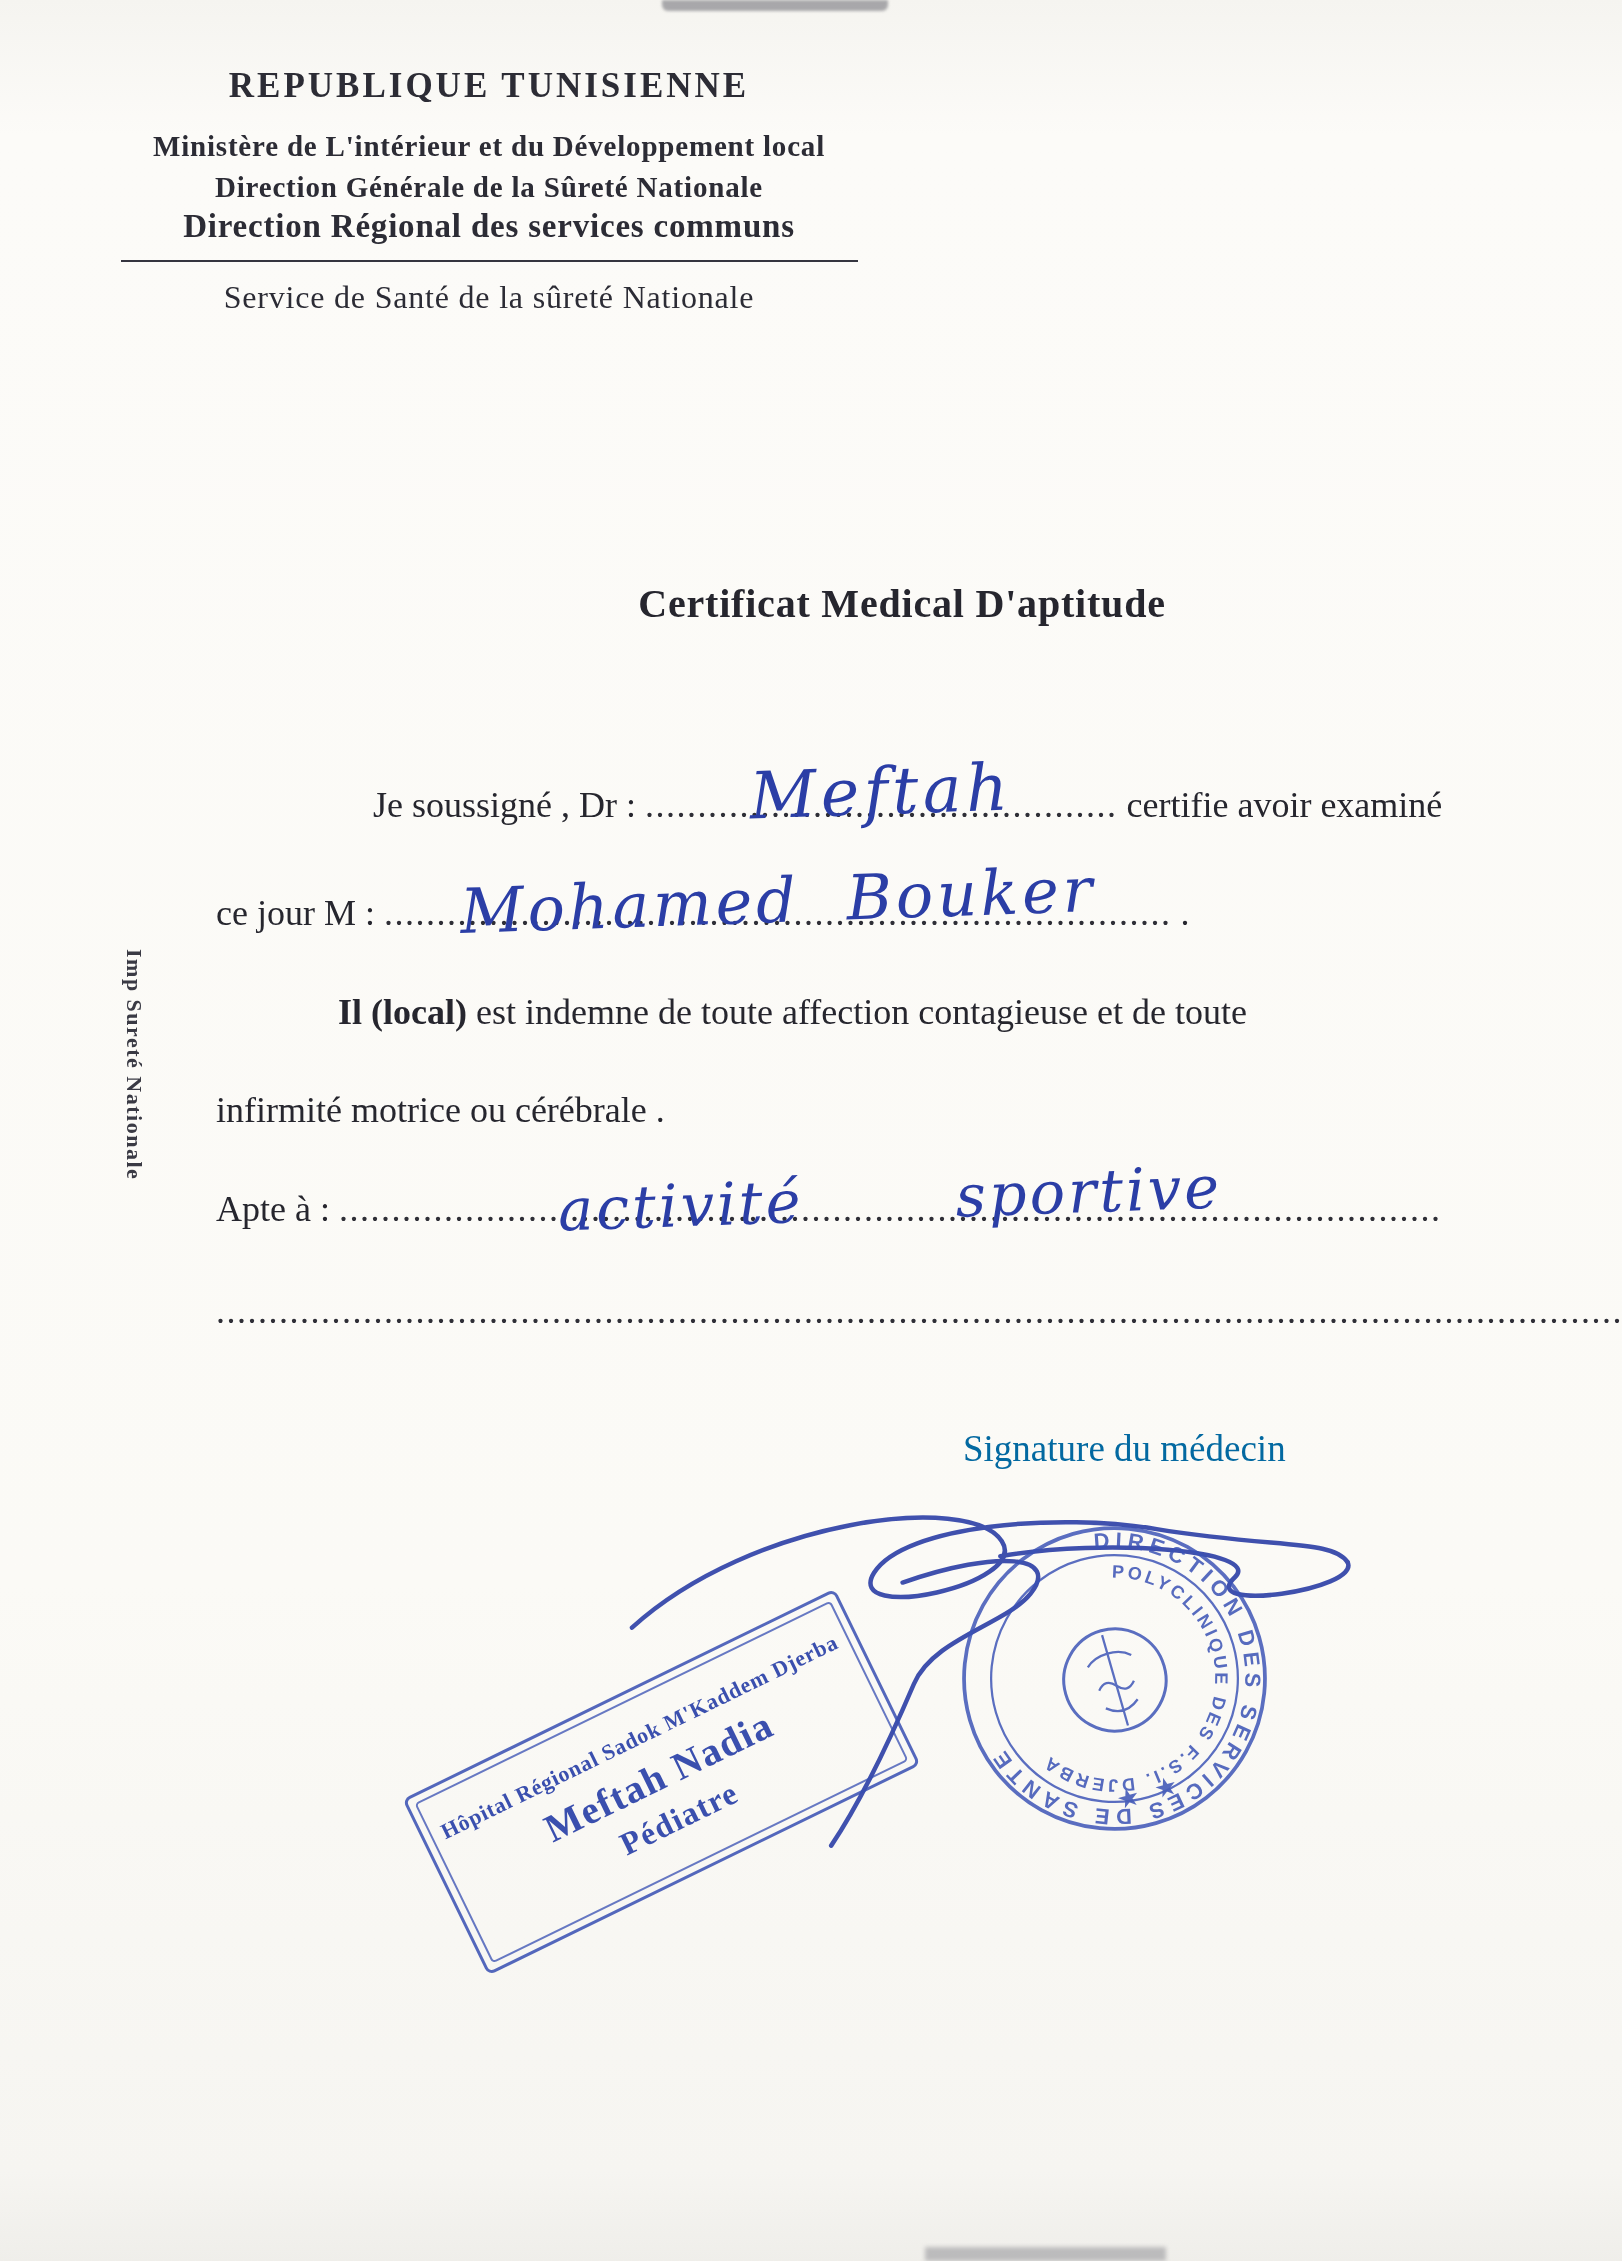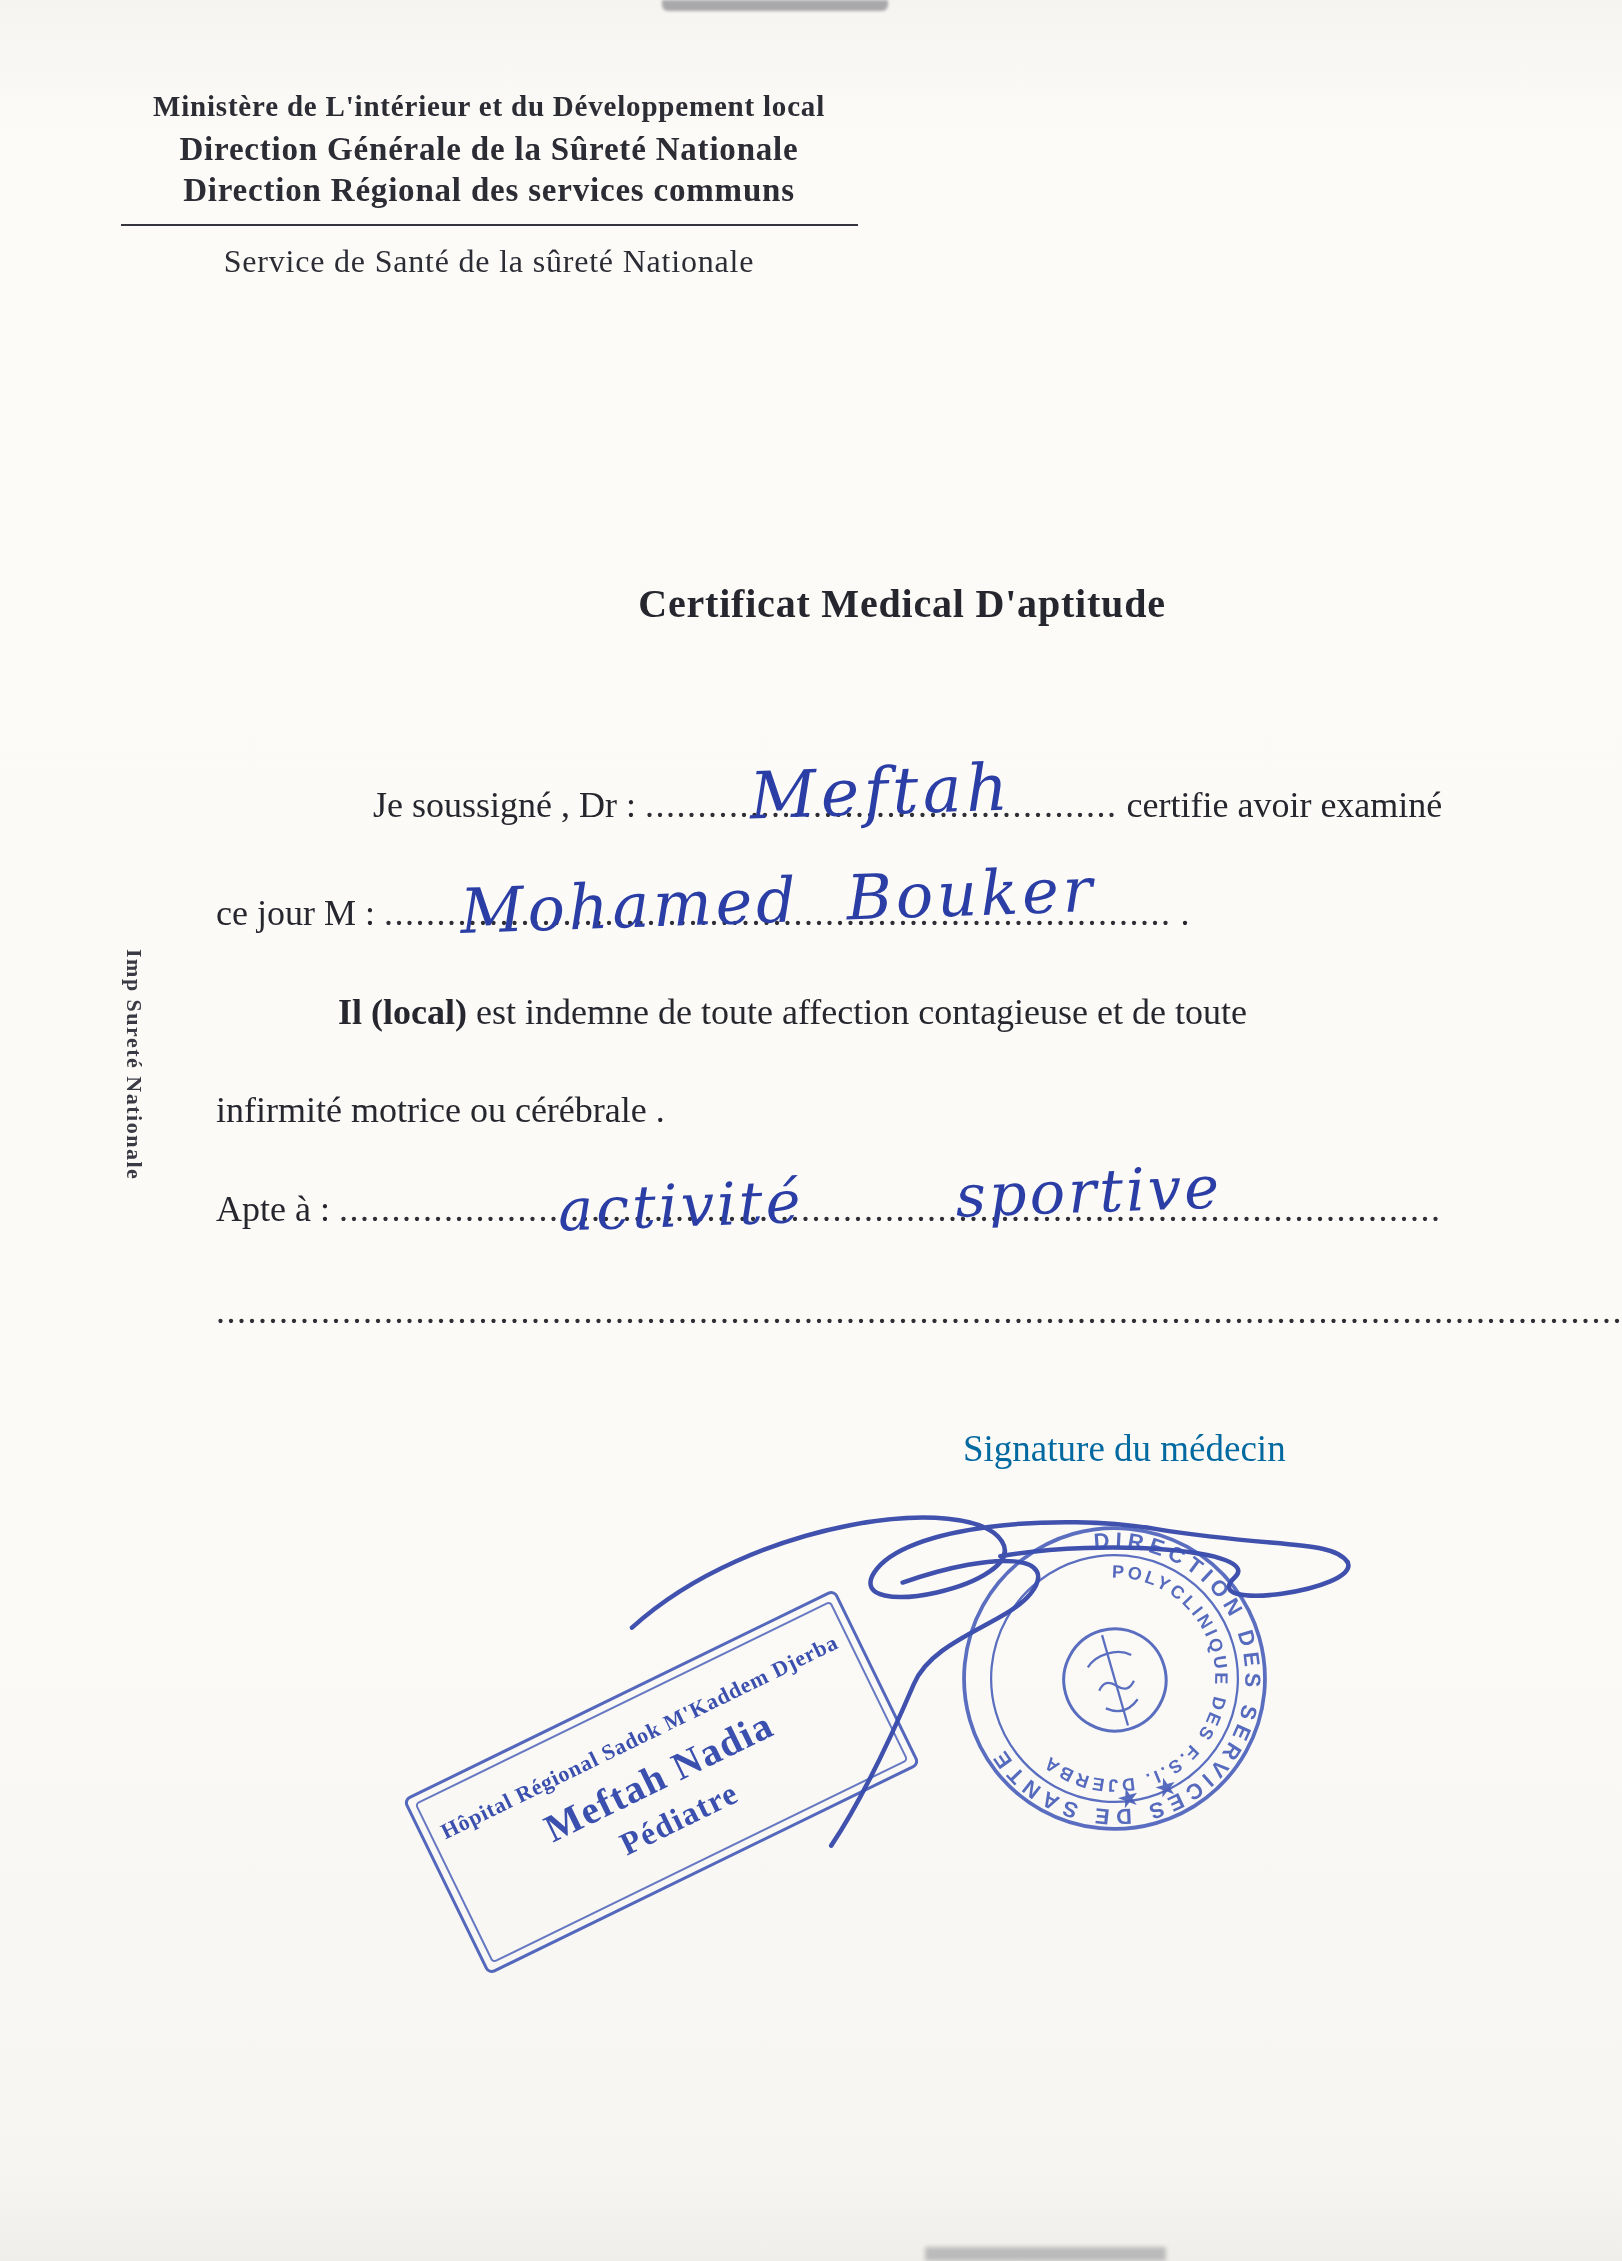--- a/index.html
+++ b/index.html
@@ -7,21 +7,21 @@
     width:1622px;height:2261px;position:relative;overflow:hidden;
     background:linear-gradient(180deg,#f5f4f0 0%,#fcfbf8 6%,#fbfaf6 70%,#f6f5f1 96%,#efeeea 100%);
     font-family:"Liberation Serif", serif;
     color:#2a2a32;
   }
   .page{position:absolute;inset:0;}
   
   .letterhead{position:absolute;left:83px;top:66px;width:812px;text-align:center;color:#2c2c35;}
   .lh1{font-size:35px;font-weight:bold;letter-spacing:3px;}
   .lh2{font-size:29px;font-weight:bold;margin-top:24px;letter-spacing:0.8px;}
-  .lh3{font-size:33px;font-weight:bold;margin-top:7.5px;letter-spacing:0.8px;}
+  .lh3{font-size:29px;font-weight:bold;margin-top:7.5px;letter-spacing:0.8px;}
   .lh4{font-size:33px;font-weight:bold;margin-top:4.5px;letter-spacing:0.8px;}
   .lh-rule{width:737px;margin:15px auto 0;border-bottom:2.3px solid #35353f;}
   .lh5{font-size:32px;margin-top:16.5px;letter-spacing:0.8px;}
   
   .title{position:absolute;left:526px;top:553px;width:752px;text-align:center;
     font-size:40px;font-weight:bold;color:#26262e;letter-spacing:0.8px;}
   
   .line{position:absolute;font-size:36px;color:#26262e;white-space:nowrap;}
   .dots{letter-spacing:1.5px;color:#2e2e36;}
   .slot{position:relative;display:inline-block;vertical-align:baseline;}
@@ -57,20 +57,21 @@
     opacity:.5;filter:blur(2.3px);}
 </style>
 </head>
 <body>
 
 <div class="page">
 
   <div class="artifact-top"></div>
 
   <header class="letterhead">
+    <div class="lh1">REPUBLIQUE TUNISIENNE</div>
     <div class="lh2">Ministère de L'intérieur et du Développement local</div>
     <div class="lh3">Direction Générale de la Sûreté Nationale</div>
     <div class="lh4">Direction Régional des services communs</div>
     <div class="lh-rule"></div>
     <div class="lh5">Service de Santé de la sûreté Nationale</div>
   </header>
 
   <div class="side-note">Imp Sureté Nationale</div>
 
   <h1 class="title">Certificat Medical D'aptitude</h1>

